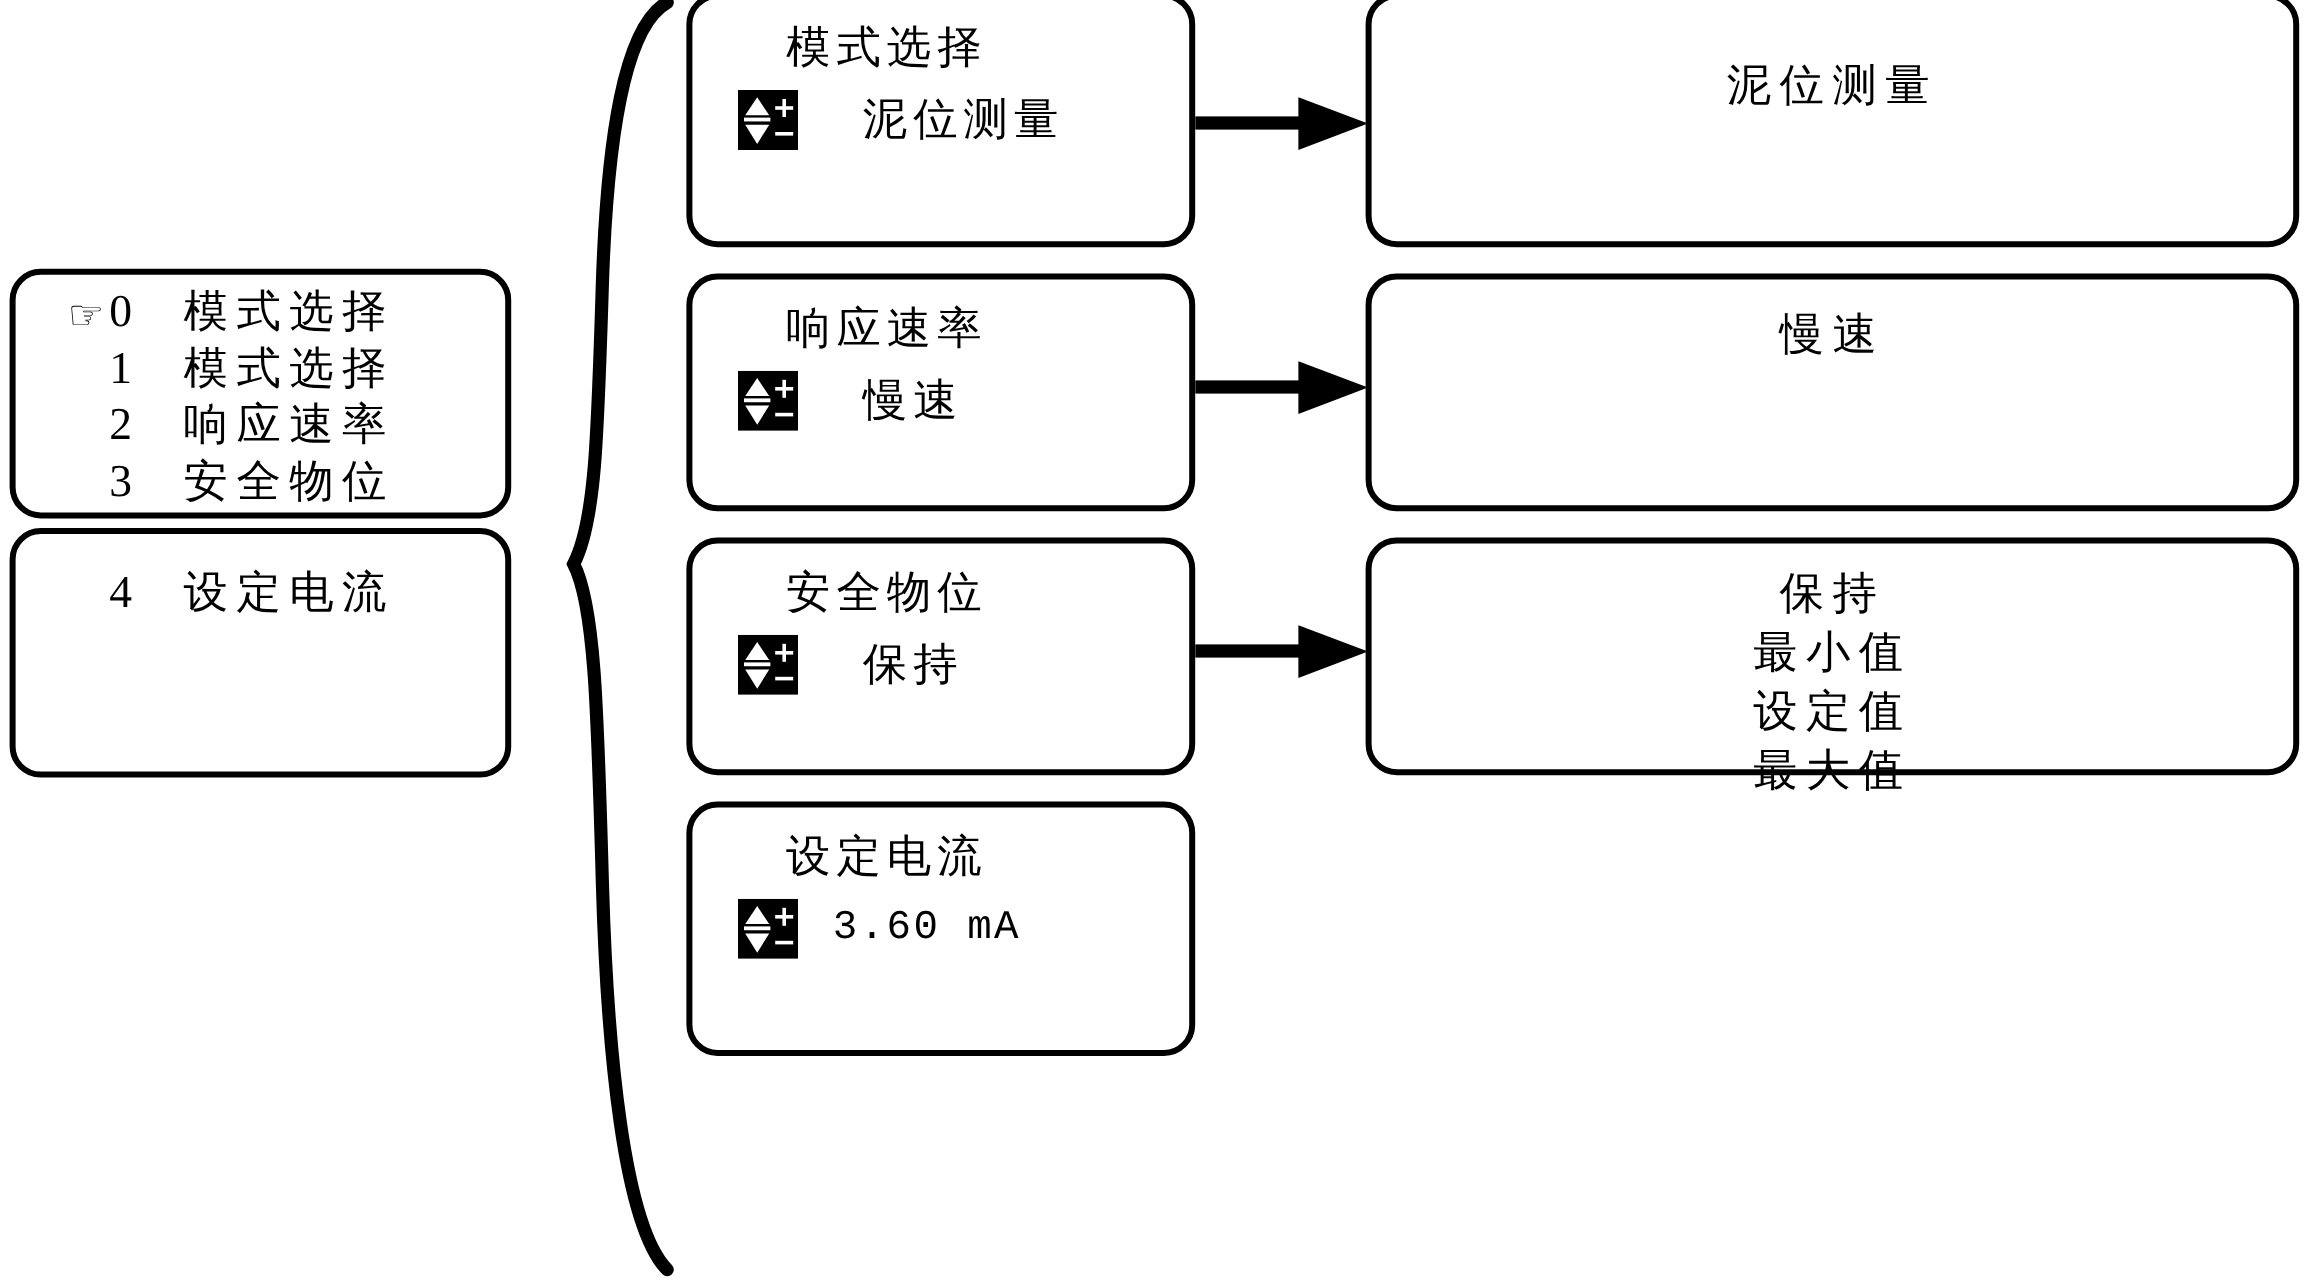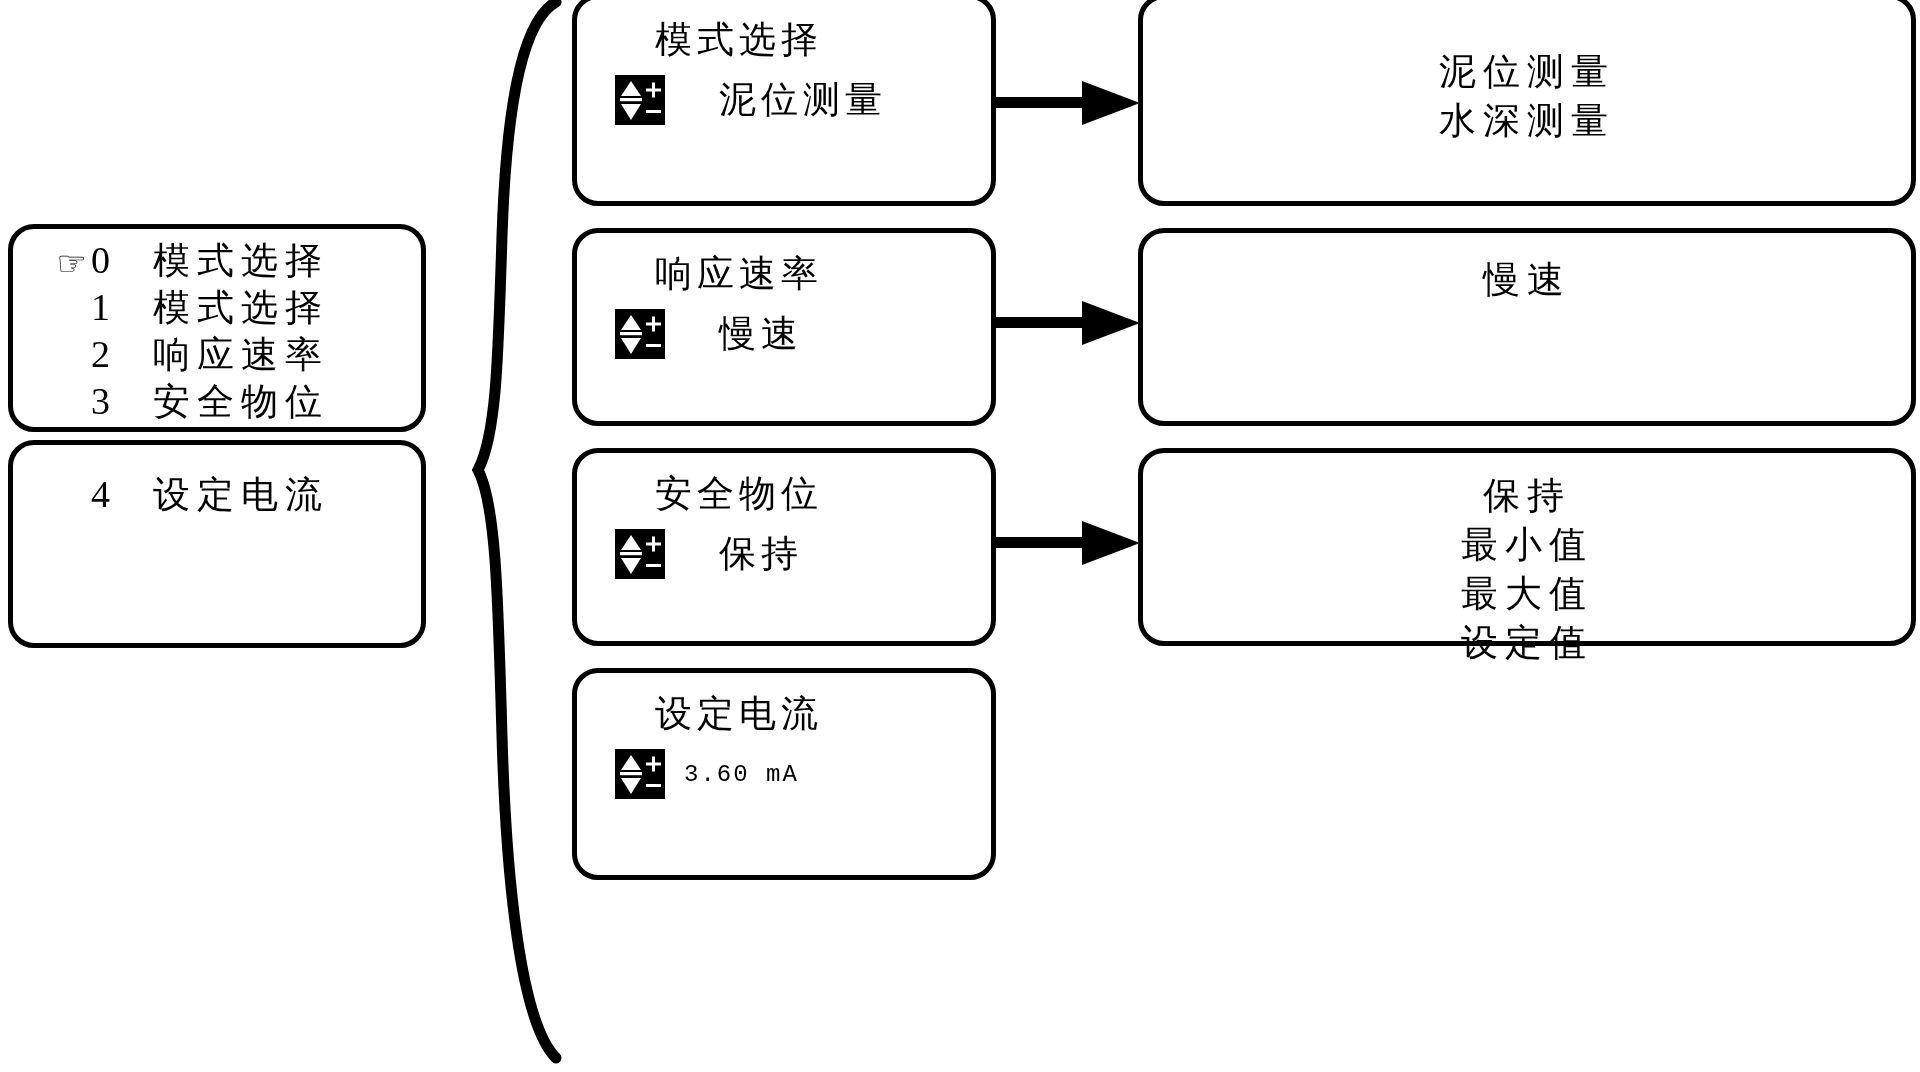--- a/index.html
+++ b/index.html
@@ -125,23 +125,23 @@
     align-items: center;
   }
   .param-value {
     font-size: 37px;
     letter-spacing: 5px;
     margin-left: 54px;
     white-space: nowrap;
   }
   .param-value.mono {
     font-family: "Liberation Mono", "DejaVu Sans Mono", monospace;
-    font-size: 24px;
+    font-size: 34px;
     letter-spacing: 2px;
-    margin-left: 19px;
+    margin-left: 29px;
   }
 
   
   .stepper-icon {
     width: 50px;
     height: 50px;
     flex: none;
     display: block;
   }
 
@@ -310,32 +310,31 @@
     <polygon points="86,4 144,26 86,48" fill="#000000"></polygon>
   </svg>
   <svg class="arrow" id="arrow-2" viewBox="0 0 144 52">
     <rect x="0" y="20" width="100" height="11" fill="#000000"></rect>
     <polygon points="86,4 144,26 86,48" fill="#000000"></polygon>
   </svg>
 
   <div class="panel option-card" id="option-card-0">
     <div class="option-list">
       <div class="option-item">泥位测量</div>
-      <div class="option-item">水深测量</div>
     </div>
   </div>
 
   <div class="panel option-card" id="option-card-1">
     <div class="option-list">
       <div class="option-item">慢速</div>
     </div>
   </div>
 
   <div class="panel option-card" id="option-card-2">
     <div class="option-list">
       <div class="option-item">保持</div>
       <div class="option-item">最小值</div>
+      <div class="option-item">设定值</div>
       <div class="option-item">最大值</div>
-      <div class="option-item">设定值</div>
     </div>
   </div>
 
 </div>
 
 </body></html>

